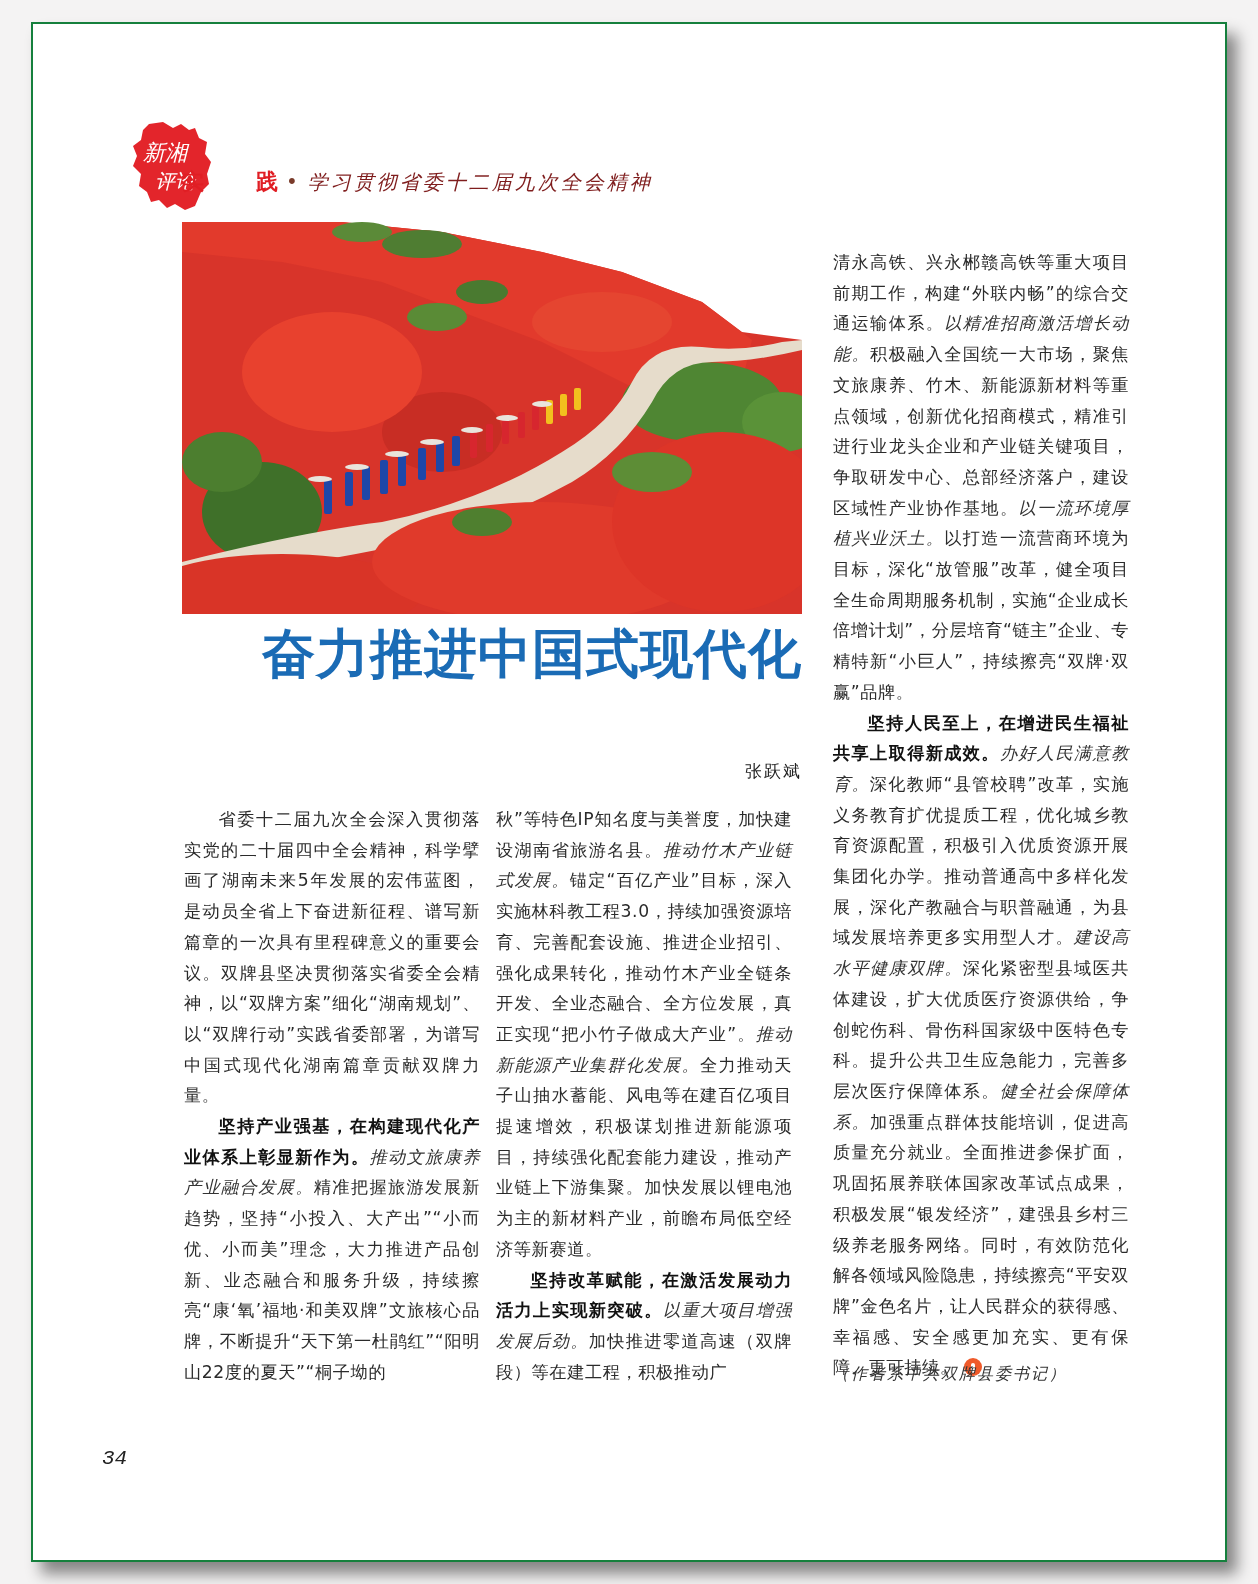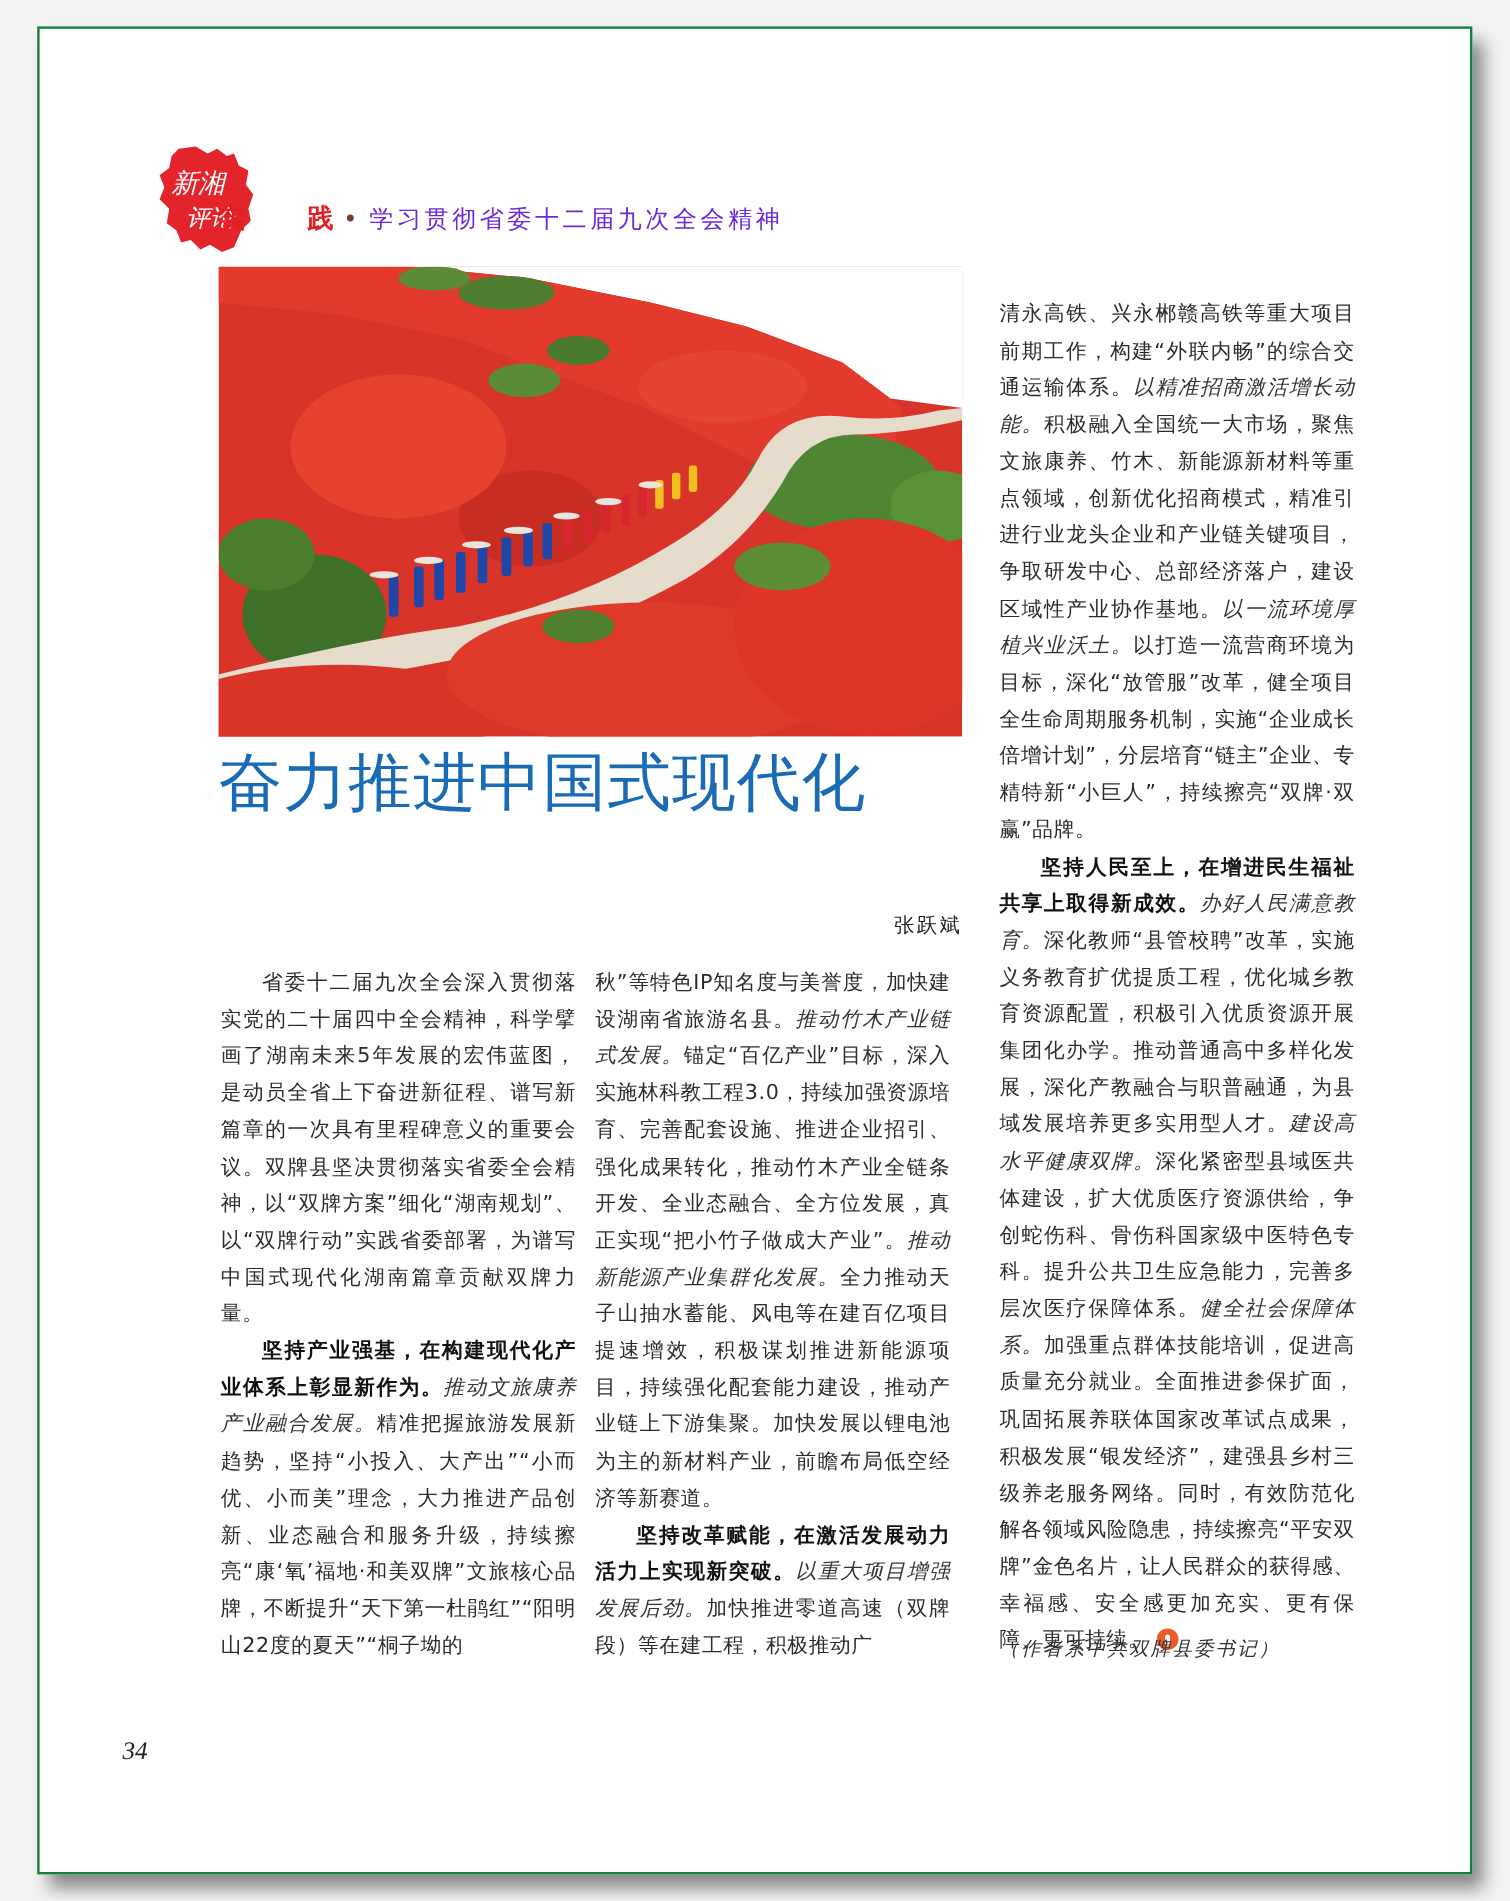--- a/index.html
+++ b/index.html
@@ -18,30 +18,30 @@
   .logo {
     position: absolute; left: 96px; top: 96px; width: 84px; height: 92px;
   }
   .section-label {
     position: absolute; left: 182px; top: 166px; height: 30px;
     display: flex; align-items: center; white-space: nowrap;
   }
   .sec-a, .sec-b { color: #e01e24; font-weight: bold; font-size: 22px; font-family: "DejaVu Sans", sans-serif; }
   .sec-b { margin-left: 52px; }
   .sec-dot { color: #7a3b2a; font-size: 20px; margin: 0 10px 0 8px; }
-  .sec-sub { color: #6d28d9; font-size: 20px; letter-spacing: 3px; }
+  .sec-sub { color: #7f1d1d; font-size: 20px; letter-spacing: 3px; font-style: italic; }
   
   .photo {
     position: absolute; left: 182px; top: 222px; width: 620px; height: 392px; overflow: hidden;
   }
   .photo svg { display: block; }
   
   .title {
-    position: absolute; left: 182px; top: 620px; width: 620px; text-align: left;
-    color: #1a6bb5; font-weight: normal; font-size: 53px; line-height: 62px;
+    position: absolute; left: 182px; top: 620px; width: 620px; text-align: right;
+    color: #1a6bb5; font-weight: bold; font-size: 53px; line-height: 62px;
     font-family: "DejaVu Serif", serif; letter-spacing: 1px;
   }
   .author {
     position: absolute; left: 182px; top: 758px; width: 620px; text-align: right;
     font-size: 17px; letter-spacing: 2px; color: #222;
   }
   
   .col {
     position: absolute; font-size: 17.2px; line-height: 30.7px; color: #2b2b2b;
     text-align: justify; letter-spacing: 0.6px;
@@ -57,21 +57,21 @@
   }
   .endmark::after {
     content: ""; position: absolute; left: 7px; top: 5px; width: 4px; height: 10px; background: #fff; border-radius: 2px;
   }
   .byline-note {
     position: absolute; left: 833px; top: 1362px; width: 296px; 
     font-size: 16px; font-style: italic; letter-spacing: 2px; color: #333;
   }
   .page-number {
     position: absolute; left: 102px; top: 1445px;
-    font-family: Liberation Serif, serif; font-style: italic; font-size: 21px; color: #222;
+    font-family: Liberation Mono, monospace; font-style: italic; font-size: 21px; color: #222;
   }
 </style>
 </head>
 <body>
 
 <div class="page">
 
   <div class="logo">
     <svg width="84" height="92" viewBox="0 0 84 92">
       <path d="M20 4 L34 2 L44 8 L52 4 L60 10 L66 8 L70 18 L78 22 L76 34 L82 42 L78 54 L80 64 L72 72 L66 86 L56 90 L46 84 L38 88 L30 80 L22 82 L18 72 L10 66 L12 54 L4 46 L8 36 L4 26 L12 20 L14 10 Z" fill="#e3252b"></path>

